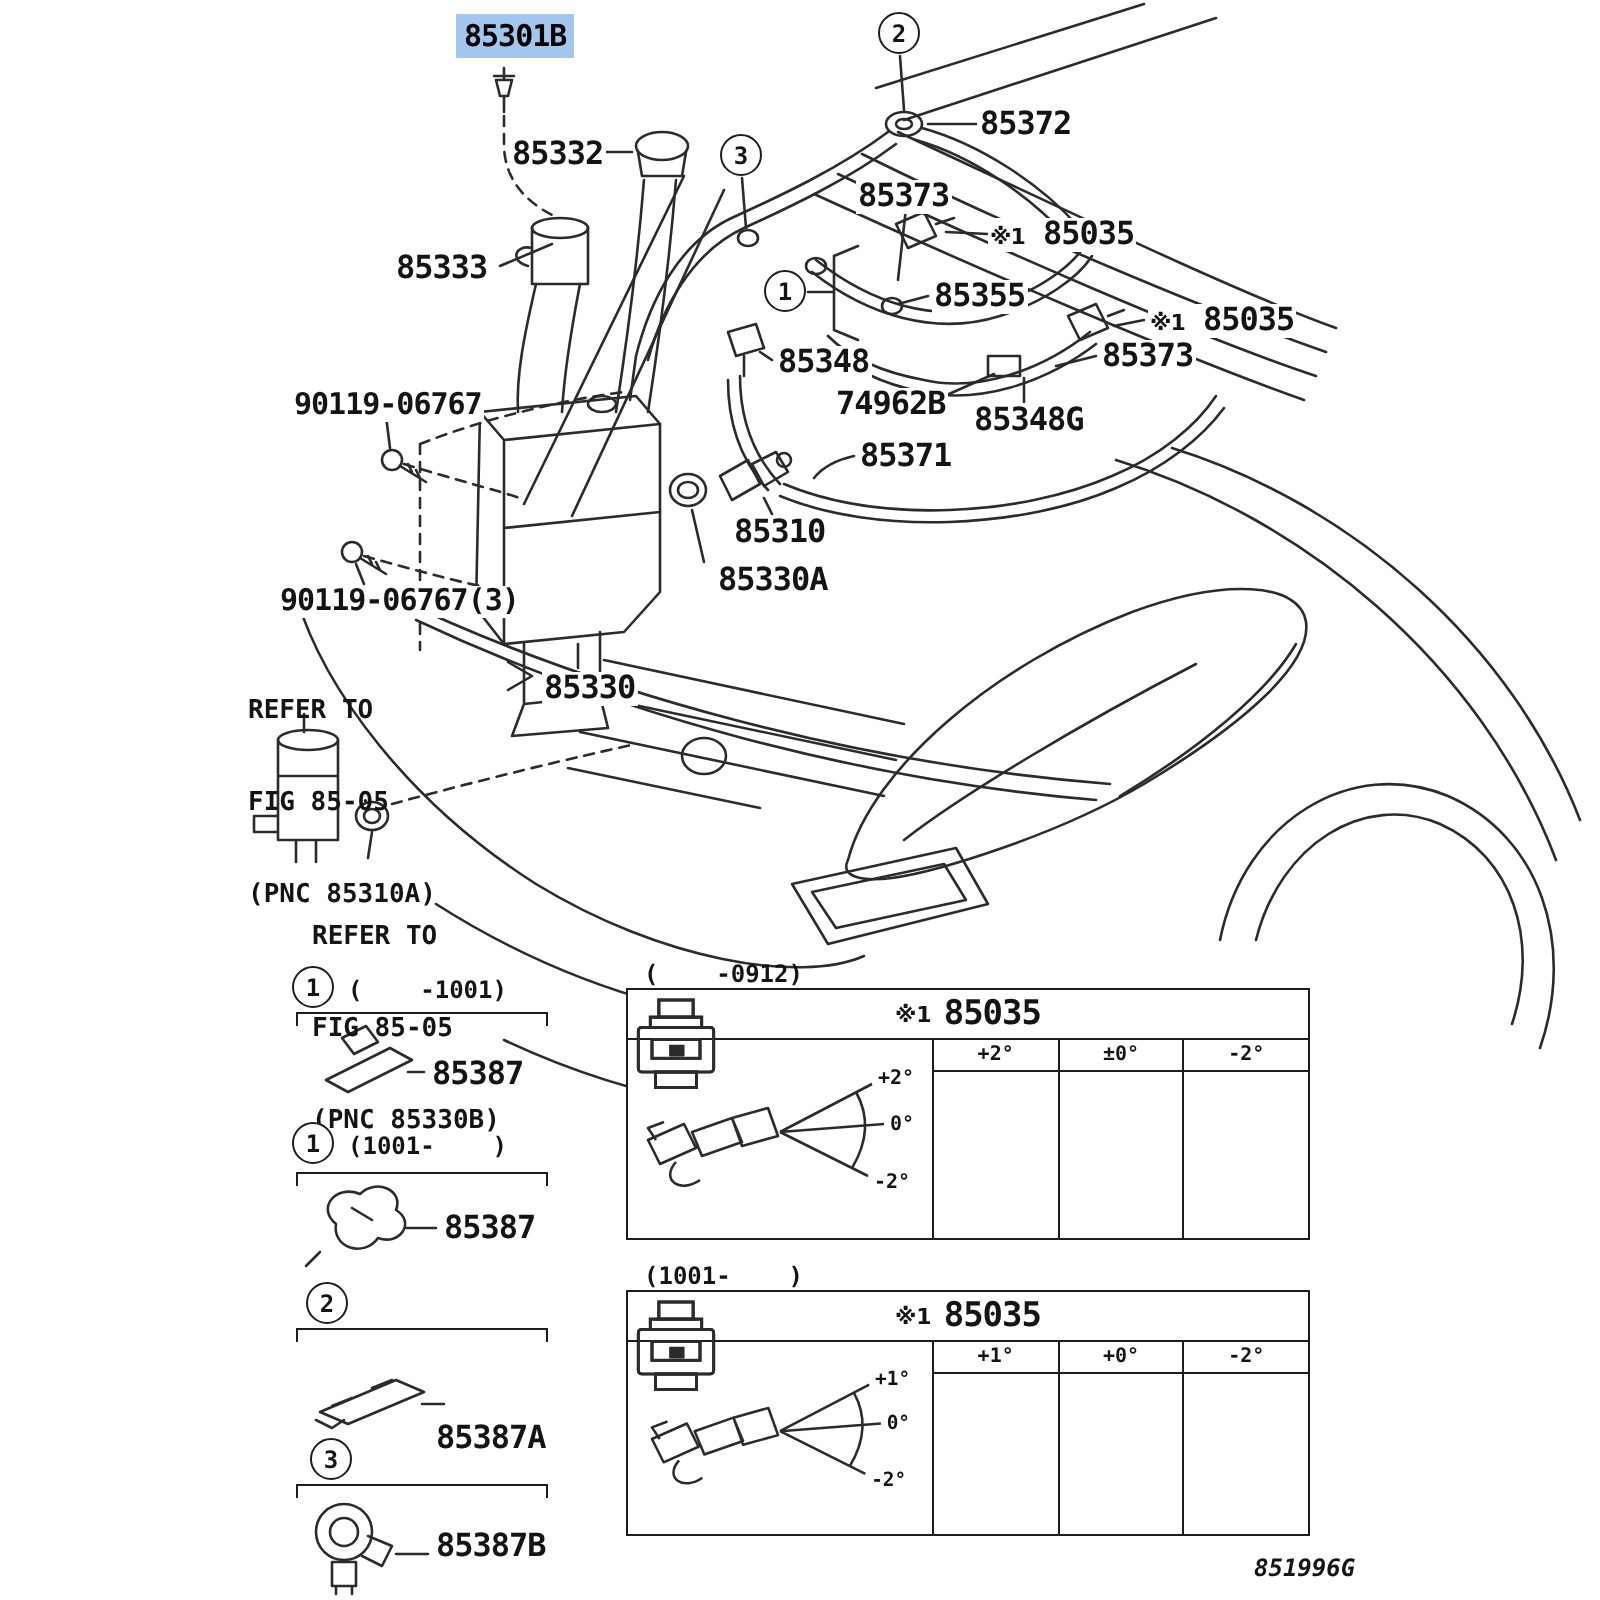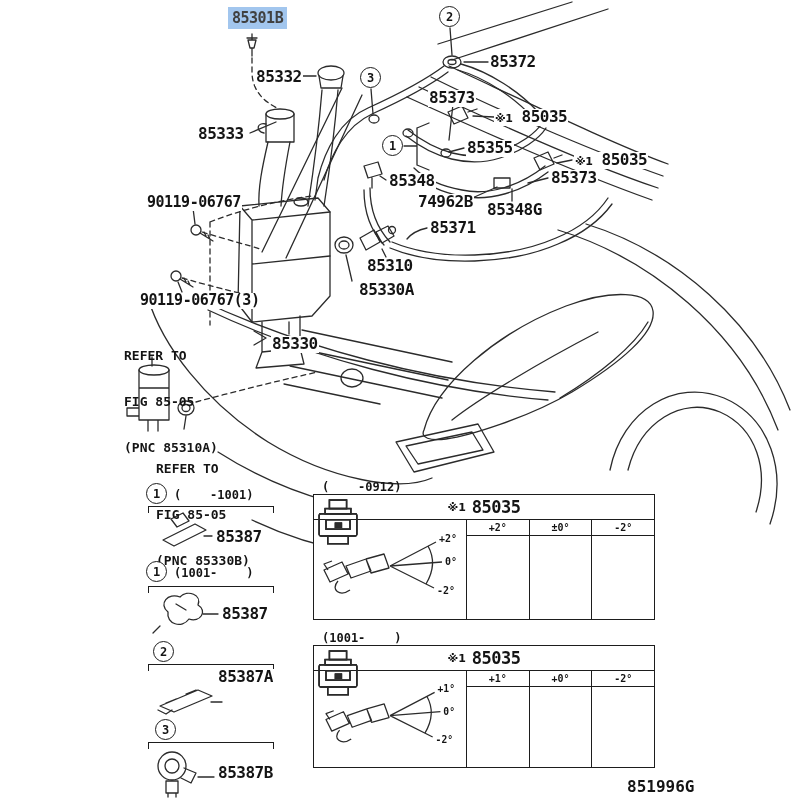--- a/index.html
+++ b/index.html
@@ -10,35 +10,35 @@
           white-space:pre;background:#fff;letter-spacing:-0.5px;padding:0 1px;}
   .fs15{font-size:15px;text-align:right;}
   .refnote{position:absolute;font-weight:bold;font-size:13px;line-height:1.18;white-space:pre;}
   .circle{position:absolute;width:21px;height:21px;border:1.7px solid #1d1d1d;border-radius:50%;
           background:#fff;display:flex;align-items:center;justify-content:center;
           font-size:12px;font-weight:bold;box-sizing:border-box;}
   .bracket{position:absolute;height:7px;border-top:1.7px solid #1d1d1d;
            border-left:1.7px solid #1d1d1d;border-right:1.7px solid #1d1d1d;box-sizing:border-box;}
   .range{position:absolute;font-weight:bold;font-size:12px;white-space:pre;}
   .hl{position:absolute;font-weight:bold;font-size:15px;letter-spacing:-0.5px;
-      padding:2px 4px;background:#a2c6ee;color:#404040;}
+      padding:2px 4px;background:#a2c6ee;color:#000000;}
   .refmark{font-size:11px;font-family:"DejaVu Sans",sans-serif;font-weight:bold;}
   .dbox{position:absolute;border:1.7px solid #1d1d1d;background:#fff;display:flex;
         flex-direction:column;box-sizing:border-box;}
   .dbox-header{height:24px;border-bottom:1.7px solid #1d1d1d;display:flex;align-items:center;
                justify-content:center;gap:6px;}
   .dbox-title{font-size:17px;font-weight:bold;letter-spacing:-0.5px;}
   .dbox-body{display:flex;flex:1;min-height:0;}
   .dbox-left{width:152px;border-right:1.7px solid #1d1d1d;position:relative;flex:none;}
   .dbox-col{flex:1;display:flex;flex-direction:column;border-right:1.2px solid #1d1d1d;min-width:0;}
   .dbox-col:last-child{border-right:none;}
   .col-head{height:15px;border-bottom:1.2px solid #1d1d1d;text-align:center;
             font-size:10px;font-weight:bold;line-height:15px;}
   .col-body{flex:1;display:flex;align-items:center;justify-content:center;}
-  .footer{position:absolute;font-weight:bold;font-size:16px;}
+  .footer{position:absolute;font-weight:bold;font-size:12px;font-style:italic;}
 </style>
 </head>
 <body>
 
 <div class="canvas">
 
   <svg width="800" height="800" viewBox="0 0 800 800">
     <g fill="none" stroke="#2b2b2b" stroke-width="1.3" stroke-linecap="round" stroke-linejoin="round">
 
       <g>
@@ -193,21 +193,21 @@
   <div class="bracket" style="left:148px;top:506px;width:126px;"></div>
   <div class="plabel" style="left:215px;top:529px;">85387</div>
 
   <div class="circle" style="left:146px;top:561px;">1</div>
   <div class="range" style="left:174px;top:566px;">(1001-    )</div>
   <div class="bracket" style="left:148px;top:586px;width:126px;"></div>
   <div class="plabel" style="left:221px;top:606px;">85387</div>
 
   <div class="circle" style="left:153px;top:641px;">2</div>
   <div class="bracket" style="left:148px;top:664px;width:126px;"></div>
-  <div class="plabel" style="left:217px;top:669px;">85387A</div>
+  <div class="plabel" style="left:217px;top:711px;">85387A</div>
 
   <div class="circle" style="left:155px;top:719px;">3</div>
   <div class="bracket" style="left:148px;top:742px;width:126px;"></div>
   <div class="plabel" style="left:217px;top:765px;">85387B</div>
 
   <div class="range" style="left:322px;top:480px;">(    -0912)</div>
   <div class="dbox" style="left:313px;top:494px;width:342px;height:126px;">
     <div class="dbox-header">
       <span class="refmark">※1</span>
       <span class="dbox-title">85035</span>

